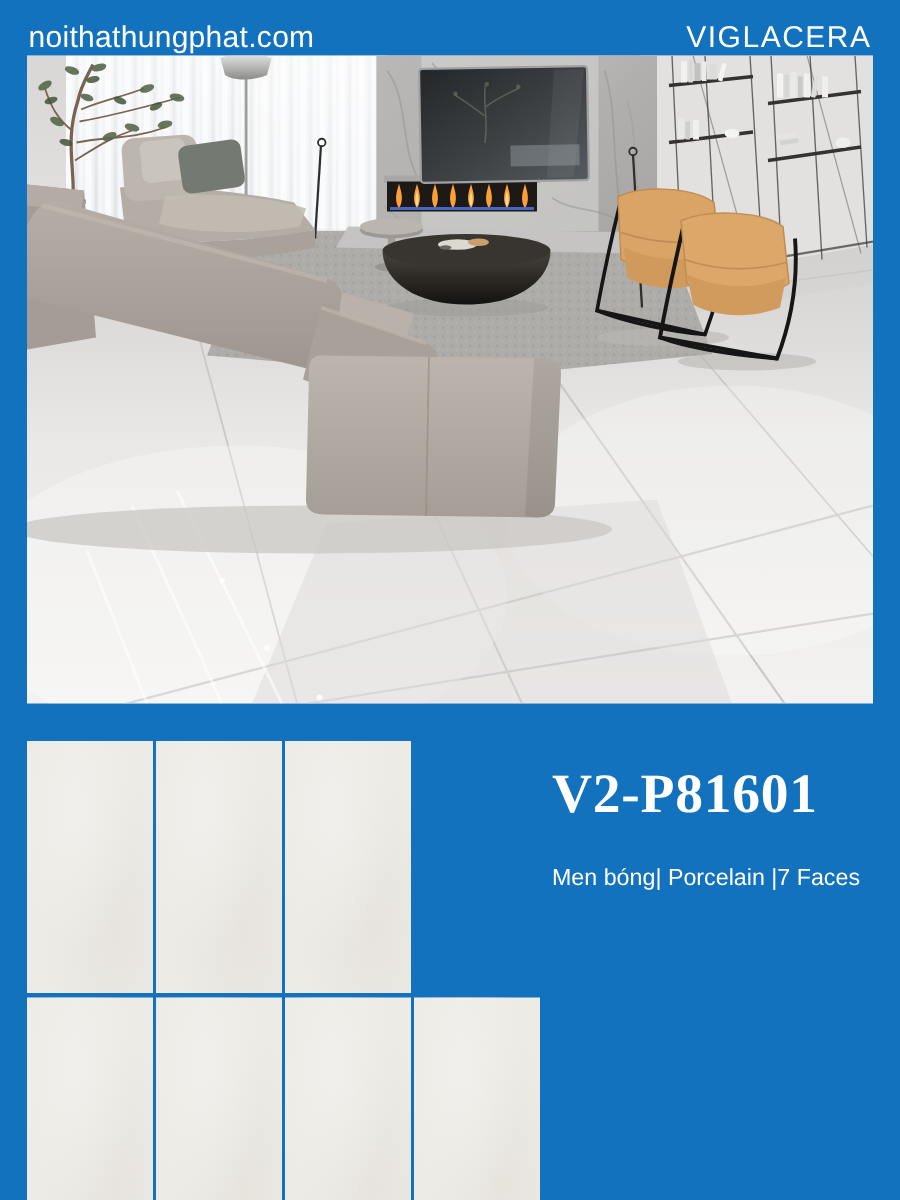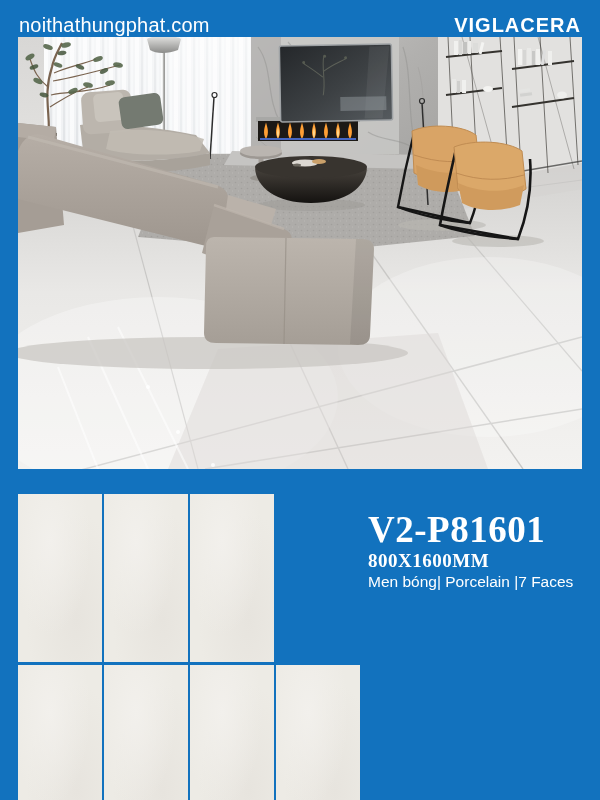--- a/index.html
+++ b/index.html
@@ -13,21 +13,21 @@
     background:var(--brand-blue,#1272BE);
     overflow:hidden;
   }
   
   .header{
     position:absolute;left:0;top:4px;right:0;height:37px;
     display:flex;align-items:center;justify-content:space-between;
     padding:6px 19px 0;box-sizing:border-box;color:#fff;
   }
   .site{font-size:20px;font-weight:400;letter-spacing:.2px;}
-  .brand{font-size:20px;font-weight:700;letter-spacing:1px;}
+  .brand{font-size:20px;font-weight:400;letter-spacing:1px;}
   
   .photo{
     position:absolute;left:18px;top:37px;width:564px;height:432px;
     margin:0;overflow:hidden;background:#e2e1df;
   }
   .photo svg{display:block;}
   
   .pattern{position:absolute;left:18px;top:494px;}
   .tile-row{display:flex;gap:2px;margin-bottom:3px;}
   .tile{
@@ -44,21 +44,21 @@
     font-size:37px;line-height:36px;font-weight:700;
     letter-spacing:.5px;margin:0;
   }
   .size{
     font-family:"Liberation Serif",serif;
     font-size:19px;line-height:22px;font-weight:700;
     letter-spacing:.5px;margin:2px 0 0;
   }
   .specs{
     font-family:"Liberation Sans",sans-serif;
-    font-size:15.5px;line-height:19px;font-weight:400;margin:0 0 0;
+    font-size:15.5px;line-height:19px;font-weight:400;margin:28px 0 0;
   }
 </style>
 </head>
 <body>
 
 <div class="page">
 
   <div class="header">
     <span class="site">noithathungphat.com</span>
     <span class="brand">VIGLACERA</span>
@@ -348,17 +348,16 @@
     <div class="tile-row">
         <div class="tile"></div>
         <div class="tile"></div>
         <div class="tile"></div>
         <div class="tile"></div>
       </div>
   </div>
 
   <div class="info">
     <h1 class="code">V2-P81601</h1>
-    <h2 class="size">800X1600MM</h2>
     <p class="specs">Men bóng| Porcelain |7 Faces</p>
   </div>
 
 </div>
 
 </body></html>

